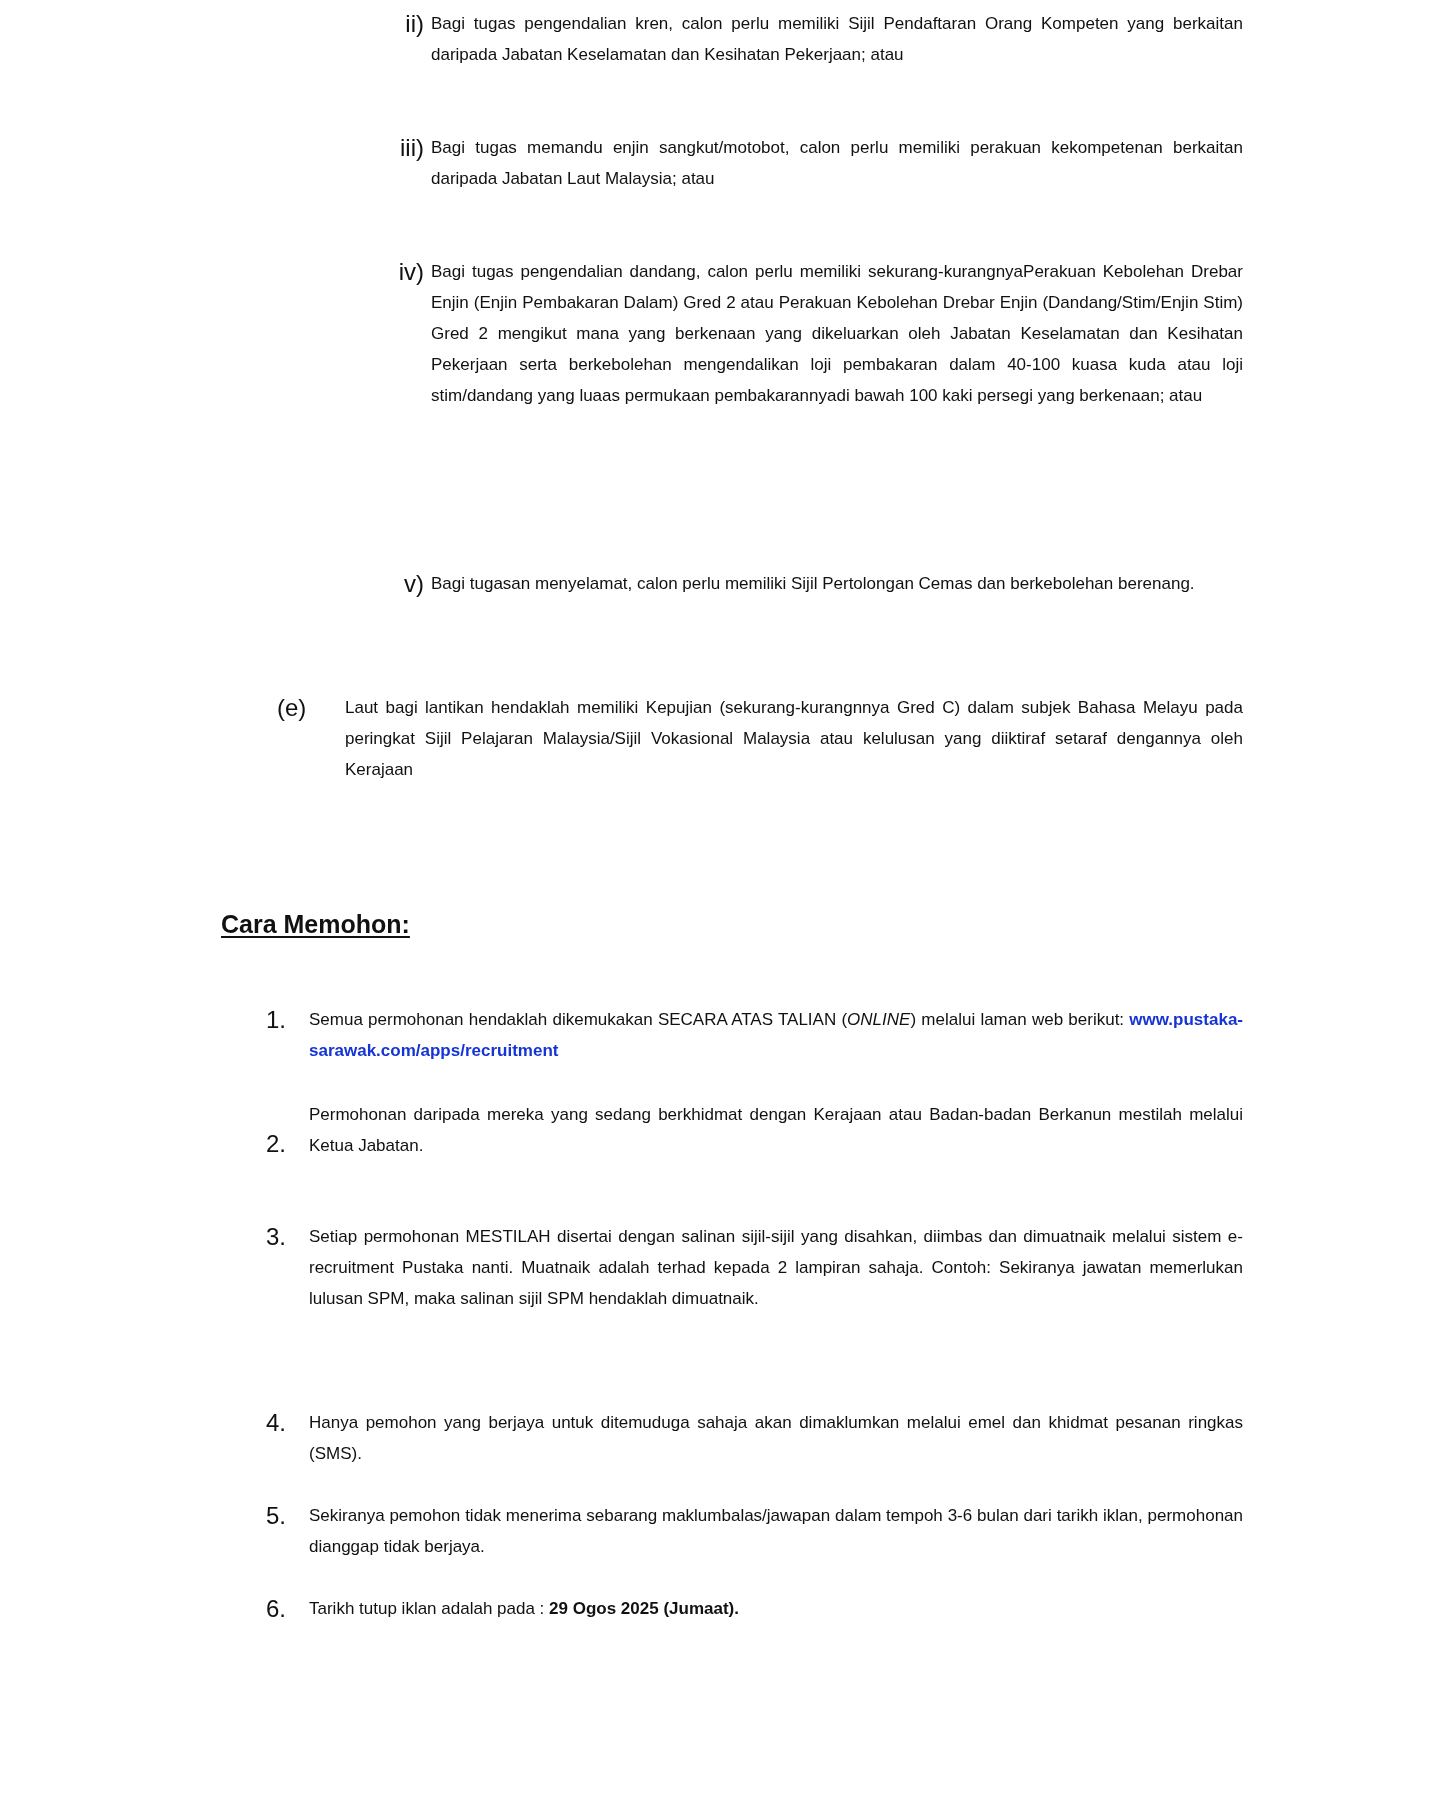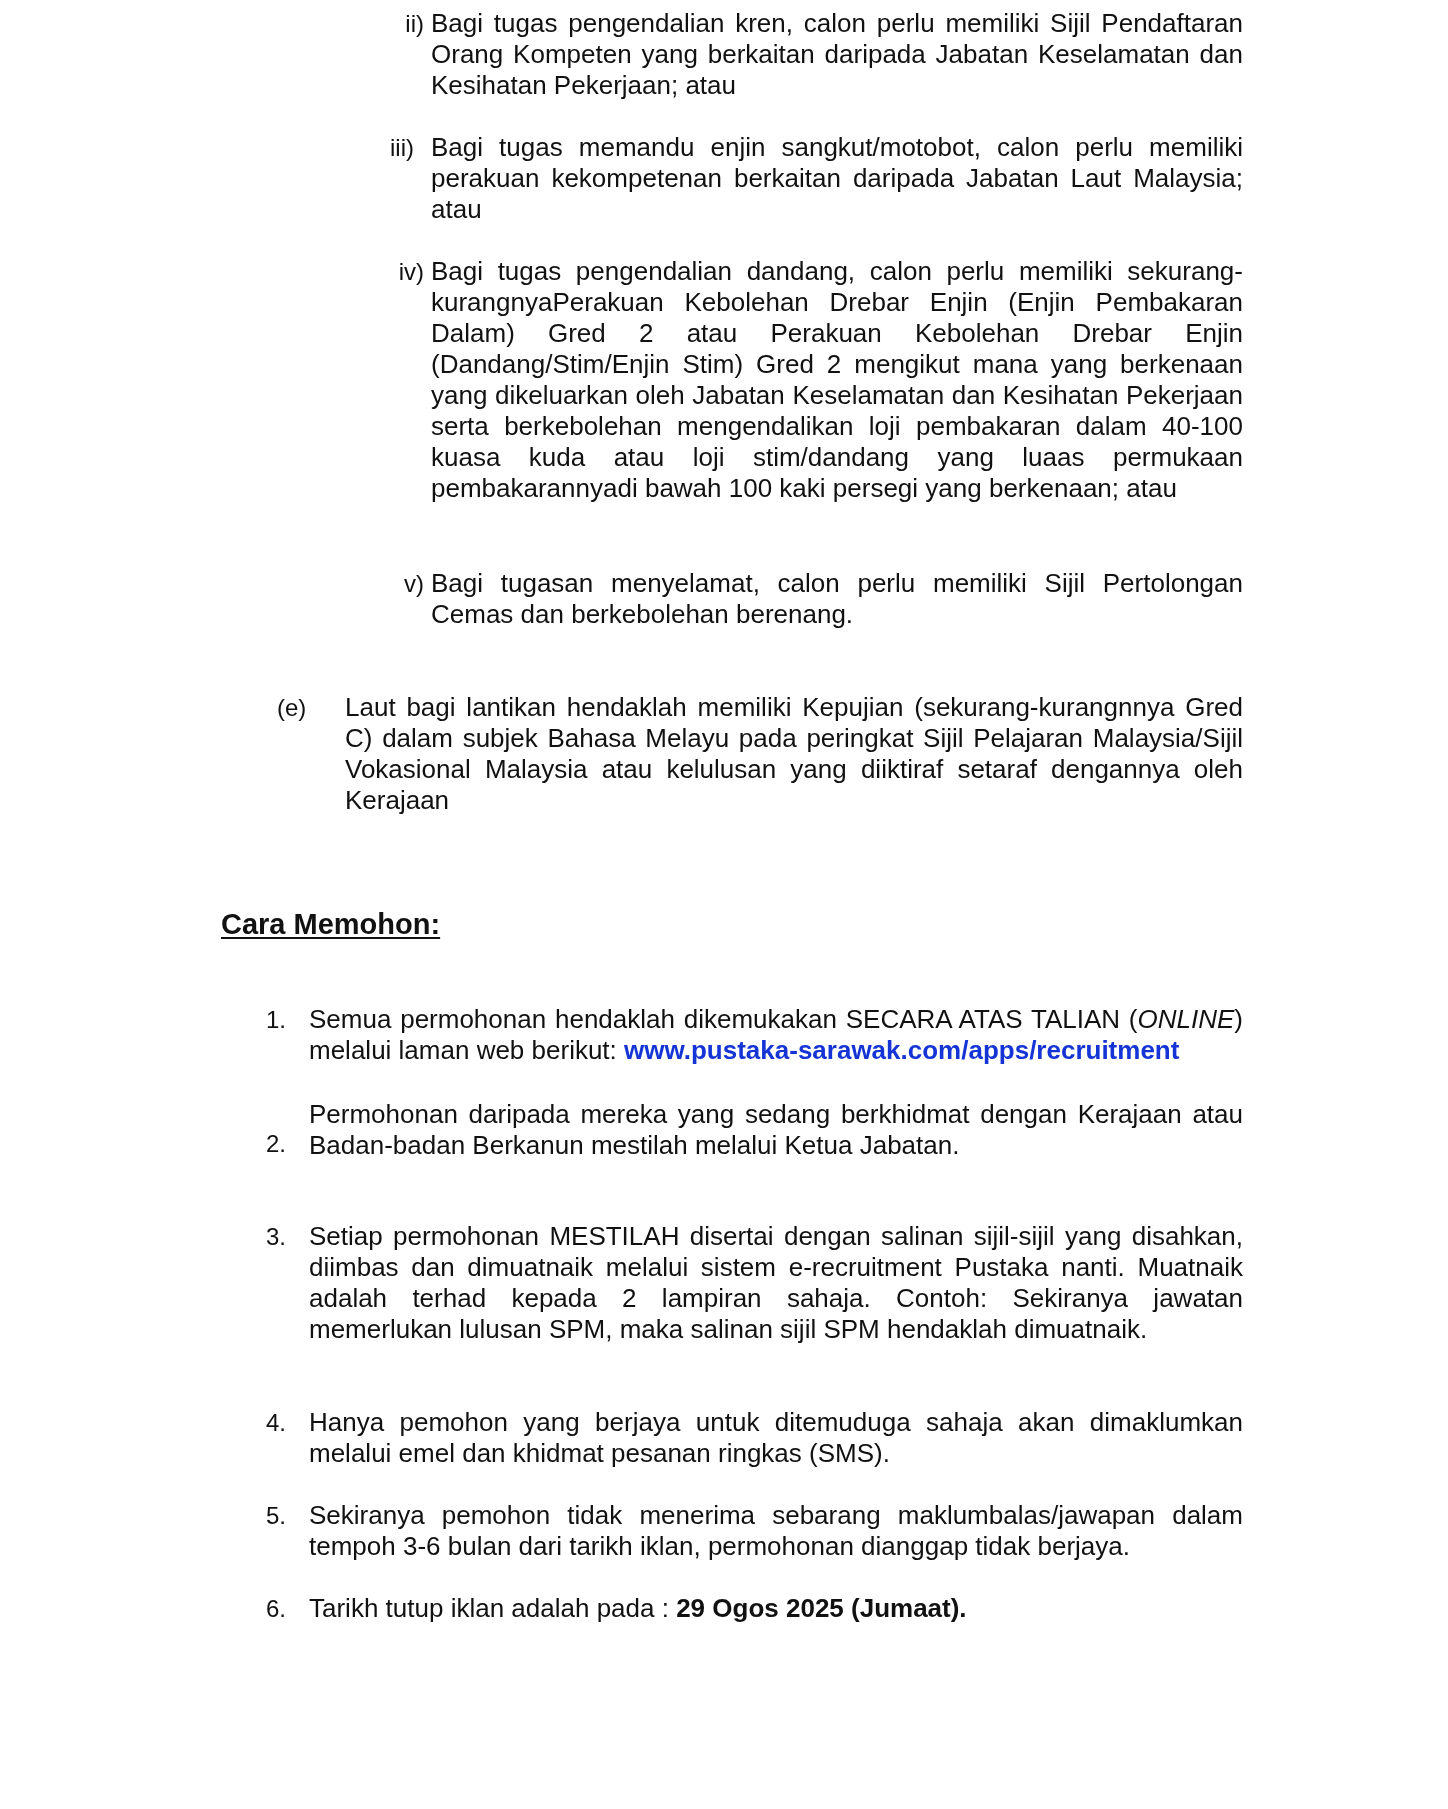--- a/index.html
+++ b/index.html
@@ -2,45 +2,45 @@
 <html><head>
 <meta charset="utf-8">
 <style>
   html, body { margin: 0; padding: 0; background: #ffffff; }
   body {
     width: 1448px; height: 1809px; position: relative; overflow: hidden;
     font-family: "Liberation Sans", sans-serif; color: #111111;
   }
   .page { position: absolute; left: 0; top: 0; width: 1448px; height: 1809px; }
   .para {
-    position: absolute; font-size: 26px; line-height: 31px;
+    position: absolute; font-size: 17px; line-height: 31px;
     text-align: justify; text-align-last: left;
   }
   .marker { position: absolute; font-size: 24px; line-height: 31px; }
   .sub-item .marker { text-align: right; }
   .link { color: #1534d6; font-weight: bold; text-decoration: none; }
   .bold { font-weight: bold; }
   .heading {
-    position: absolute; left: 221px; top: 909px; font-size: 29px; line-height: 31px;
+    position: absolute; left: 221px; top: 909px; font-size: 25px; line-height: 31px;
     font-weight: bold; text-decoration: underline; text-underline-offset: 3px;
   }
   em { font-style: italic; }
 </style>
 </head>
 <body>
 
 <div class="page">
 
   <div class="sub-item">
     <span class="marker" style="left:380px; top:8px; width:44px;">ii)</span>
     <div class="para" style="left:431px; top:8px; width:812px;">Bagi tugas pengendalian kren, calon perlu memiliki Sijil Pendaftaran Orang Kompeten yang berkaitan daripada Jabatan Keselamatan dan Kesihatan Pekerjaan; atau</div>
   </div>
 
   <div class="sub-item">
-    <span class="marker" style="left:380px; top:132px; width:44px;text-align:center;">iii)</span>
+    <span class="marker" style="left:380px; top:132px; width:44px;">iii)</span>
     <div class="para" style="left:431px; top:132px; width:812px;">Bagi tugas memandu enjin sangkut/motobot, calon perlu memiliki perakuan kekompetenan berkaitan daripada Jabatan Laut Malaysia; atau</div>
   </div>
 
   <div class="sub-item">
     <span class="marker" style="left:380px; top:256px; width:44px;text-align:right;">iv)</span>
     <div class="para" style="left:431px; top:256px; width:812px;">Bagi tugas pengendalian dandang, calon perlu memiliki sekurang-kurangnyaPerakuan Kebolehan Drebar Enjin (Enjin Pembakaran Dalam) Gred 2 atau Perakuan Kebolehan Drebar Enjin (Dandang/Stim/Enjin Stim) Gred 2 mengikut mana yang berkenaan yang dikeluarkan oleh Jabatan Keselamatan dan Kesihatan Pekerjaan serta berkebolehan mengendalikan loji pembakaran dalam 40-100 kuasa kuda atau loji stim/dandang yang luaas permukaan pembakarannyadi bawah 100 kaki persegi yang berkenaan; atau</div>
   </div>
 
   <div class="sub-item">
     <span class="marker" style="left:380px; top:568px; width:44px;">v)</span>

